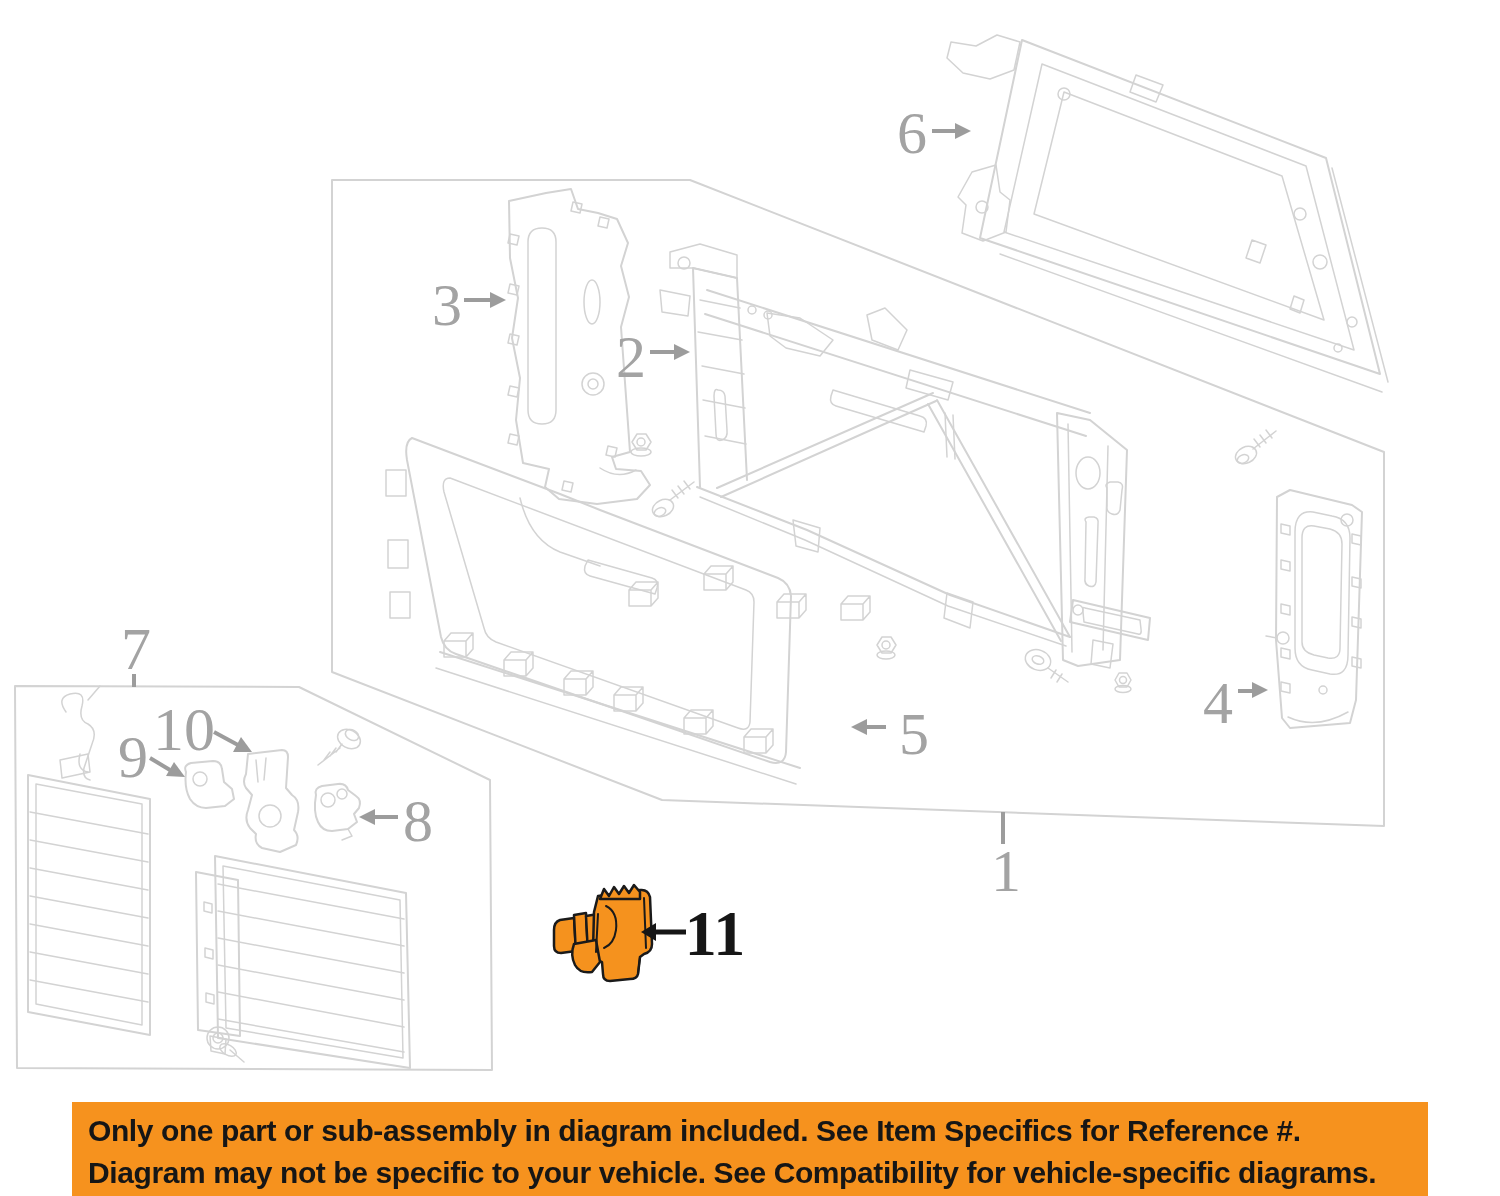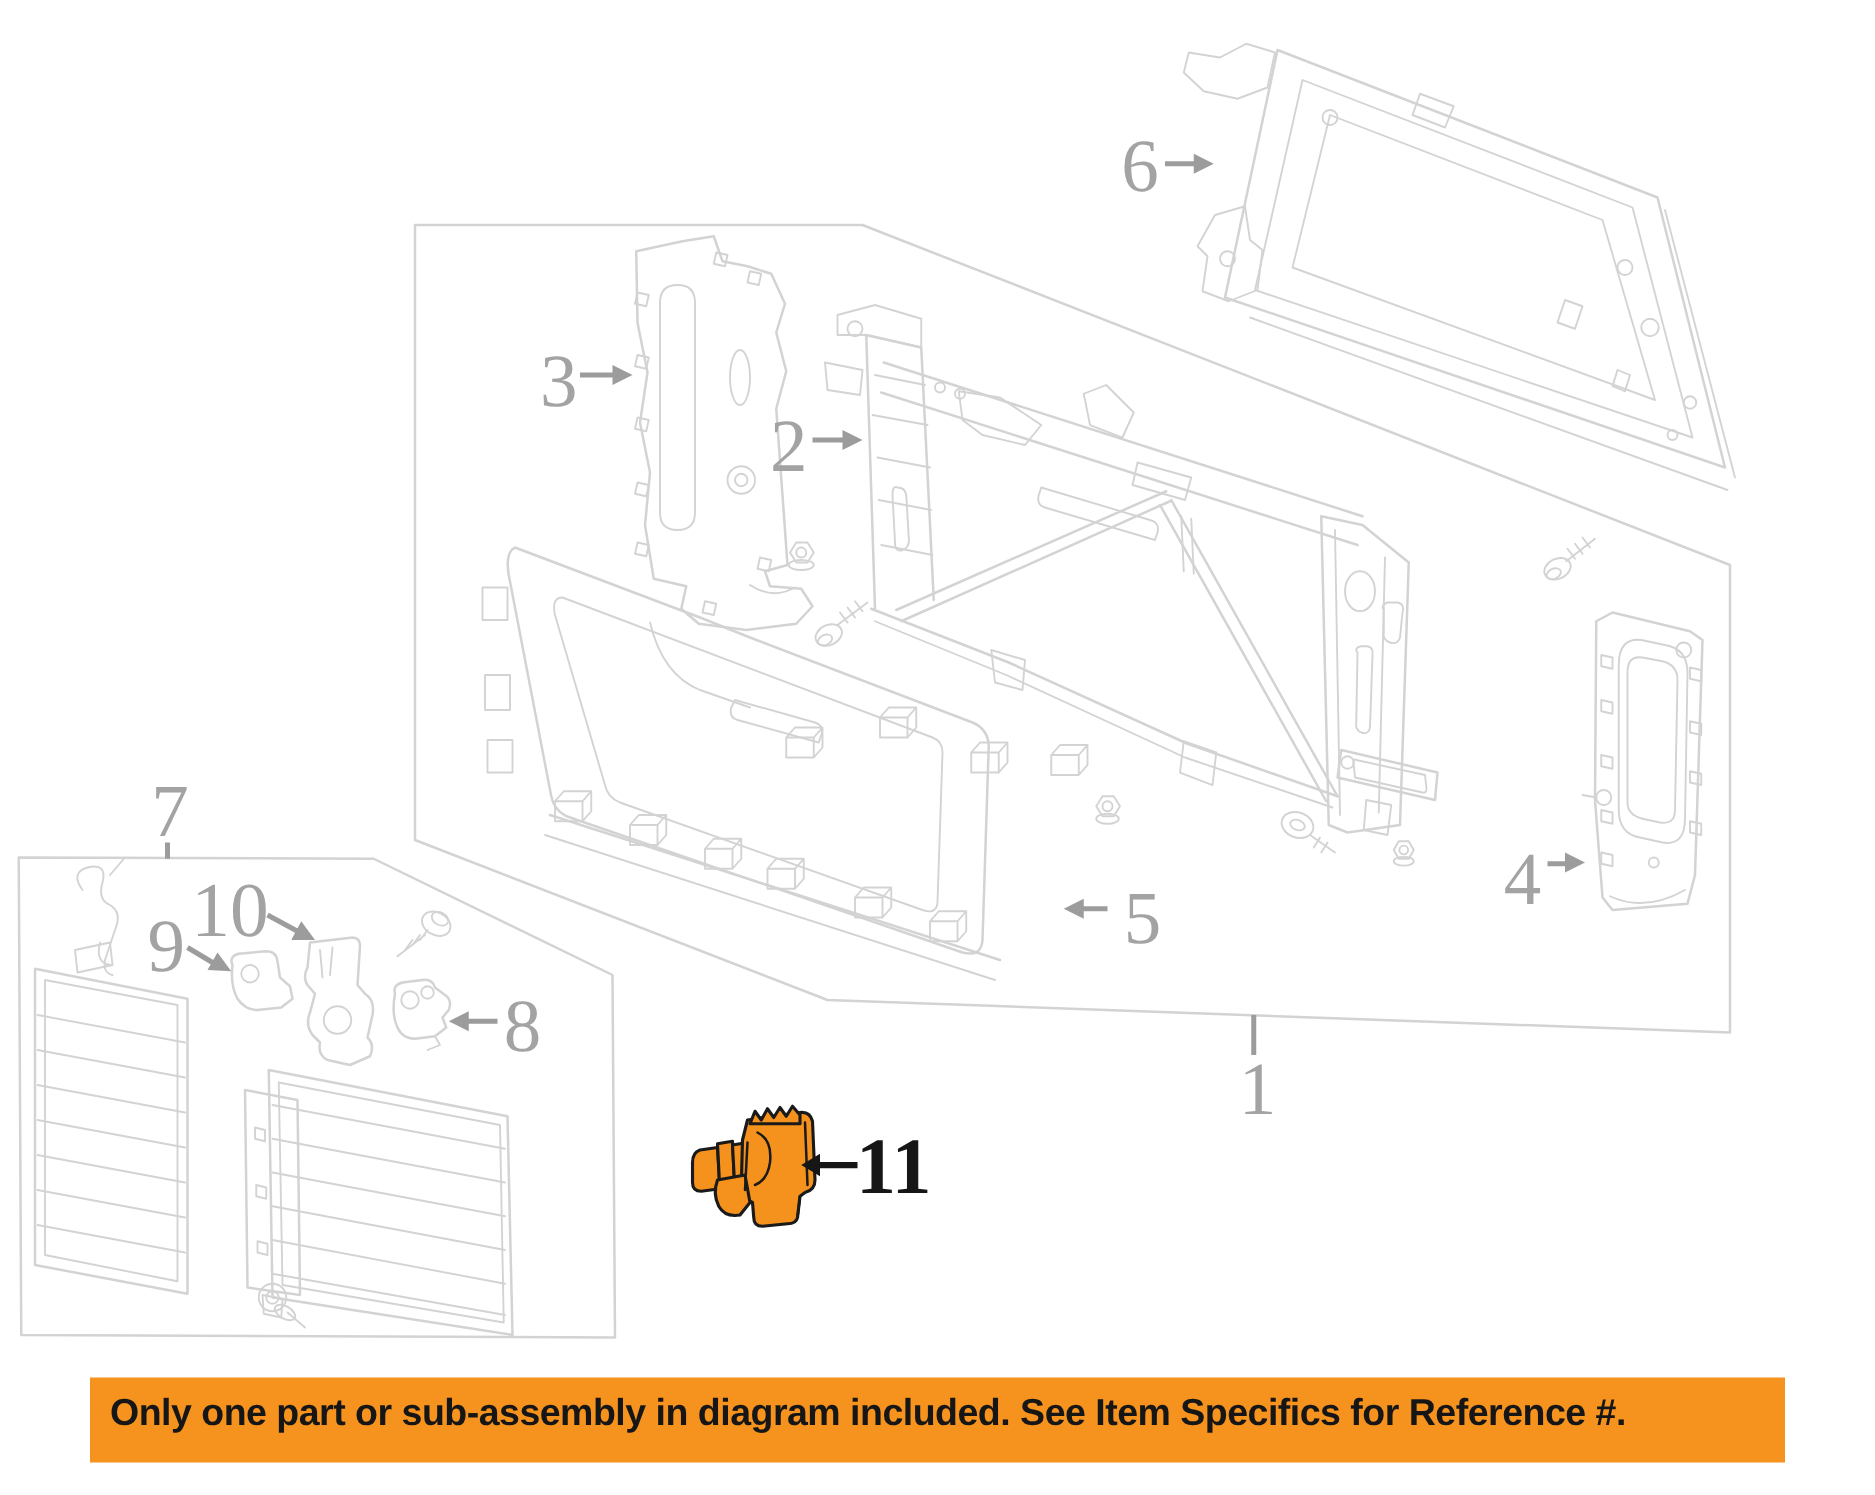--- a/index.html
+++ b/index.html
@@ -10,21 +10,21 @@
   .ln2{fill:none;stroke:#d3d3d3;stroke-width:1.5;stroke-linejoin:round;stroke-linecap:round;}
   .lbl{fill:#a3a3a3;font-family:"Liberation Serif","DejaVu Serif",serif;font-size:60px;}
   .lbl10{font-size:62px;}
   .arr{stroke:#9c9c9c;stroke-width:4;fill:none;}
   .arrh{fill:#9c9c9c;stroke:none;}
   .blk{fill:#161616;font-family:"Liberation Serif","DejaVu Serif",serif;font-weight:bold;font-size:64px;}
   .arrb{stroke:#161616;stroke-width:5;fill:none;}
   .arrbh{fill:#161616;stroke:none;}
   .part11{fill:#f5921e;stroke:#1a1a1a;stroke-width:2.5;stroke-linejoin:round;}
   .p11line{fill:none;stroke:#1a1a1a;stroke-width:2;stroke-linecap:round;}
-  #banner{position:absolute;left:72px;top:1102px;width:1356px;height:68px;background:#f6921e;
+  #banner{position:absolute;left:72px;top:1102px;width:1356px;height:94px;background:#f6921e;
           color:#161616;font-weight:bold;font-size:30px;line-height:42px;letter-spacing:-0.4px;
           padding:8px 0 0 16px;box-sizing:border-box;white-space:nowrap;}
 </style>
 </head>
 <body>
 
 <div id="stage">
 
 <svg viewBox="0 0 1500 1196" width="1500" height="1196">
 
@@ -258,15 +258,16 @@
     <path class="p11line" d="M644,898 L646,948 M606,906 Q618,912 616,930 Q614,944 604,948 M640,957 L638,974 M598,914 L596,952"></path>
     <path class="arrb" d="M654,932 L686,932"></path>
     <polygon class="arrbh" points="641,932 656,923 656,941"></polygon>
     <text class="blk" x="715" y="933" text-anchor="middle" dominant-baseline="central">11</text>
   </g>
 
 </svg>
 
 <div id="banner">
   <div>Only one part or sub-assembly in diagram included. See Item Specifics for Reference #.</div>
+  <div>Diagram may not be specific to your vehicle. See Compatibility for vehicle-specific diagrams.</div>
 </div>
 
 </div>
 
 </body></html>

